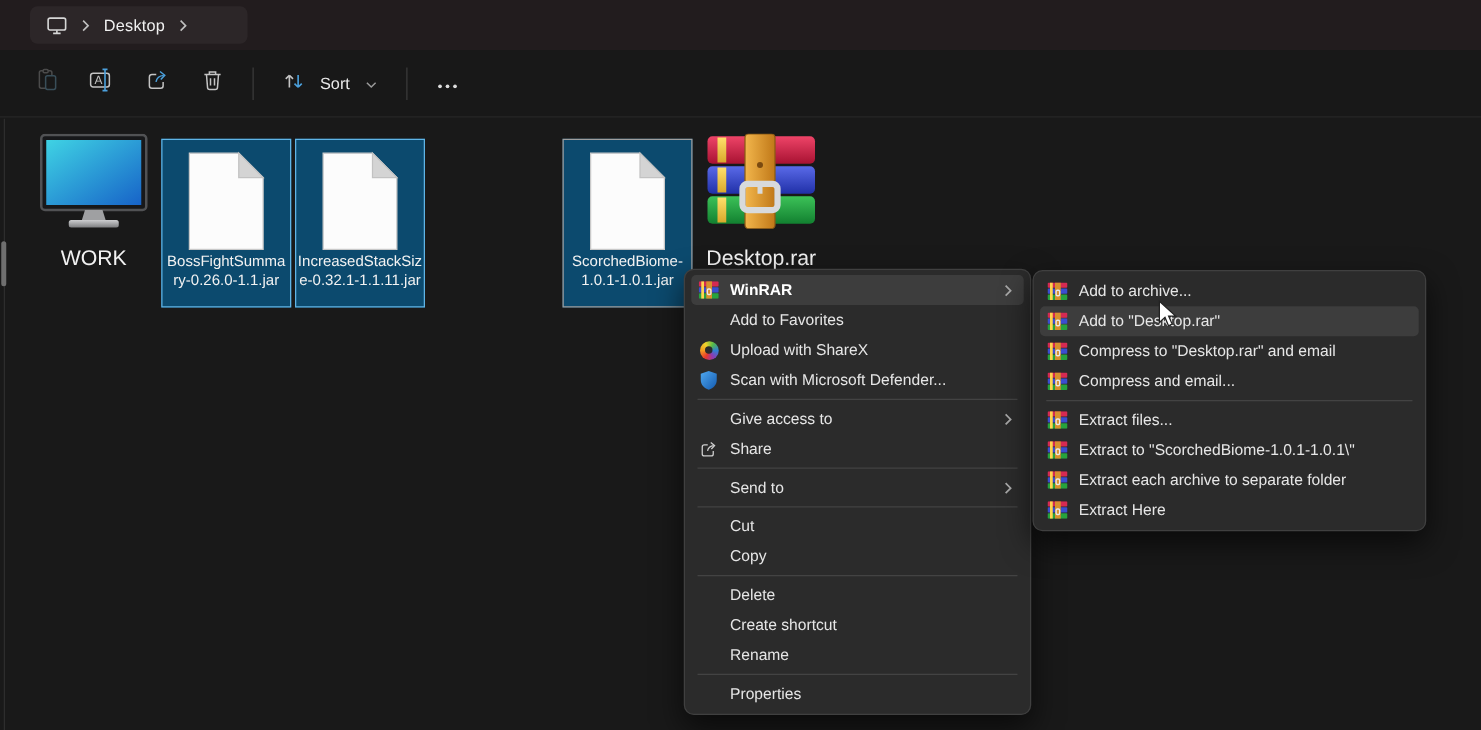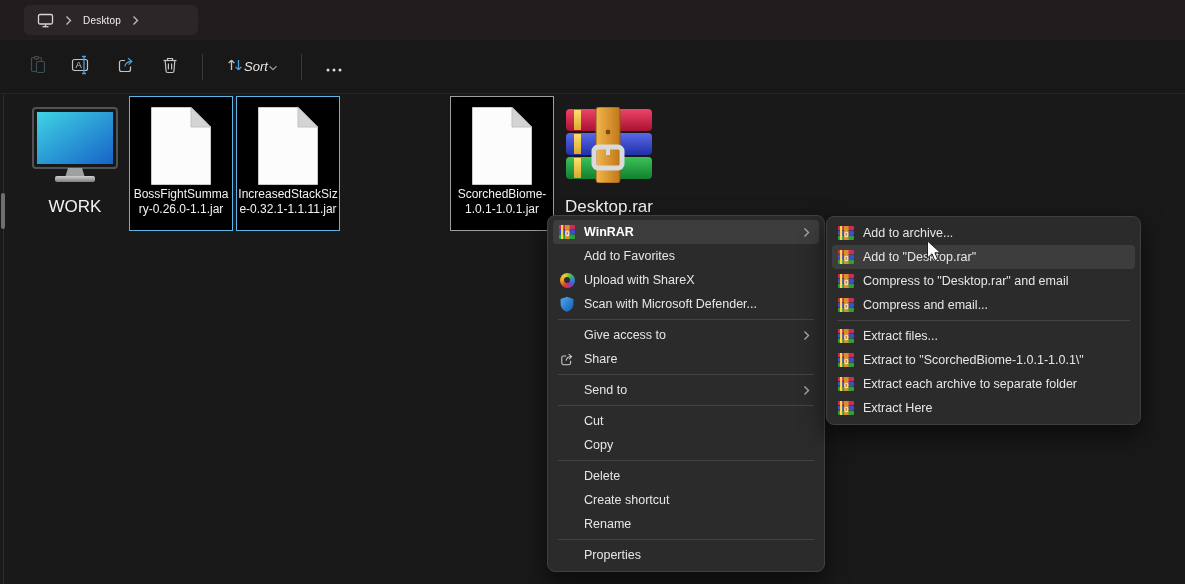--- a/index.html
+++ b/index.html
@@ -5,39 +5,39 @@
   html,body{margin:0;padding:0;background:#111;}
   .stage{position:relative;width:1185px;height:584px;overflow:hidden;
          background:#191919;font-family:"Liberation Sans","DejaVu Sans",sans-serif;color:#e8e8e8;}
 
   
   .titlebar{position:absolute;left:0;top:0;width:100%;height:40px;background:#221c1e;}
   .crumb{position:absolute;left:24px;top:5px;width:174px;height:30px;background:#2c2628;
          border-radius:6px;display:flex;align-items:center;}
   .crumb-ic{margin-left:13px;display:flex;}
   .crumb-chev{margin:0 11px;display:flex;}
-  .crumb-lb{font-size:10px;color:#f0f0f0;letter-spacing:.2px;}
+  .crumb-lb{font-size:13px;color:#f0f0f0;letter-spacing:.2px;}
 
   
   .toolbar{position:absolute;left:0;top:40px;width:100%;height:54px;background:#181818;
            border-bottom:1px solid #262626;display:flex;align-items:center;box-sizing:border-box;}
   .tb-btn{width:44px;height:36px;display:flex;align-items:center;justify-content:center;border-radius:4px;}
   .tb-btn.dim{opacity:.75;}
   .tb-sep{width:1px;height:26px;background:#3a3a3a;margin:0 10px;}
-  .tb-drop{display:flex;align-items:center;gap:0;padding:0 13px;height:36px;font-size:13px;
-           color:#e8e8e8;border-radius:4px;font-style:italic;}
+  .tb-drop{display:flex;align-items:center;gap:12px;padding:0 13px;height:36px;font-size:13px;
+           color:#e8e8e8;border-radius:4px;}
   .first{margin-left:16px;}
 
   
   .content{position:absolute;left:0;top:95px;right:0;bottom:0;}
   .scroll-track{position:absolute;left:3px;top:0;bottom:0;width:1px;background:#2d2d2d;}
   .scroll-thumb{position:absolute;left:1px;top:98px;width:4px;height:36px;background:#6f6f6f;border-radius:2px;}
 
   .tile{position:absolute;top:1px;width:104px;height:135px;box-sizing:border-box;border:1px solid transparent;}
-  .tile.sel{background:#000000;border-color:#5fb4e6;}
+  .tile.sel{background:#0c4a6e;border-color:#5fb4e6;margin-top:15px;}
   .tile.sel.focus{border-color:#9e9e9e;}
   .tile .big-ic{position:absolute;left:50%;transform:translateX(-50%);}
   .lb2{position:absolute;top:90px;left:1px;right:1px;text-align:center;font-size:12px;
        line-height:15px;color:#f2f2f2;}
   .lb1{position:absolute;top:100px;left:-8px;right:-8px;text-align:center;font-size:17px;color:#f2f2f2;}
 
   
   .menu{position:absolute;background:#2b2b2b;border:1px solid #404040;border-radius:8px;
         box-shadow:0 10px 24px rgba(0,0,0,.6);padding:4px 0;box-sizing:border-box;z-index:20;}
   .mi{height:24px;margin:0 5px;padding:0 6px;display:flex;align-items:center;border-radius:4px;

